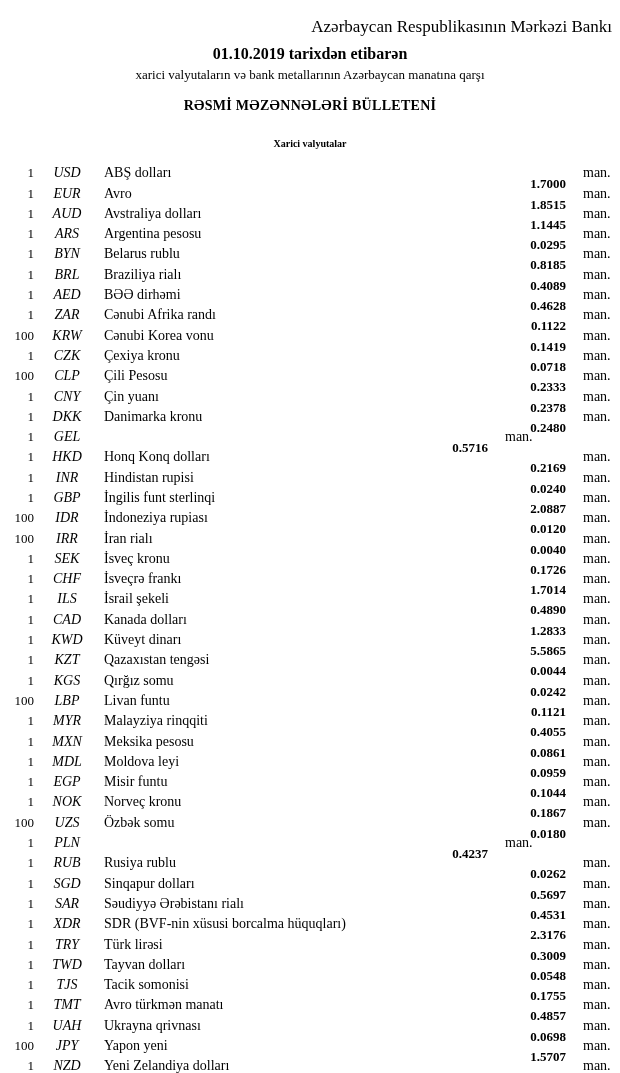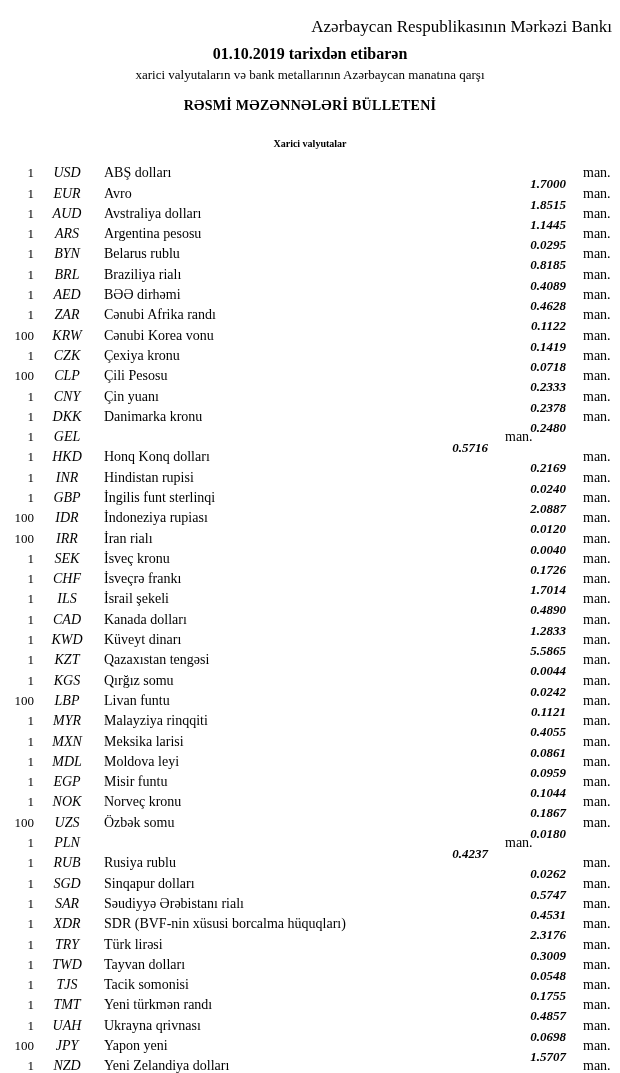--- a/index.html
+++ b/index.html
@@ -73,21 +73,20 @@
   }
   .name {
     text-align: left;
     padding-left: 10px;
     white-space: nowrap;
     overflow: hidden;
   }
   .rate {
     text-align: right;
     font-weight: bold;
-    font-style: italic;
     font-size: 13px;
     margin-top: 22px;
   }
   .unit {
     text-align: left;
     padding-left: 17px;
   }
 </style>
 </head>
 <body>
@@ -294,21 +293,21 @@
       <div class="row">
         <span class="qty">1</span>
         <span class="code">MYR</span>
         <span class="name">Malayziya rinqqiti</span>
         <span class="rate">0.4055</span>
         <span class="unit">man.</span>
       </div>
       <div class="row">
         <span class="qty">1</span>
         <span class="code">MXN</span>
-        <span class="name">Meksika larisi</span>
+        <span class="name">Meksika pesosu</span>
         <span class="rate">0.0861</span>
         <span class="unit">man.</span>
       </div>
       <div class="row">
         <span class="qty">1</span>
         <span class="code">MDL</span>
         <span class="name">Moldova leyi</span>
         <span class="rate">0.0959</span>
         <span class="unit">man.</span>
       </div>
@@ -343,21 +342,21 @@
         <span class="qty">1</span>
         <span class="code">RUB</span>
         <span class="name">Rusiya rublu</span>
         <span class="rate">0.0262</span>
         <span class="unit">man.</span>
       </div>
       <div class="row">
         <span class="qty">1</span>
         <span class="code">SGD</span>
         <span class="name">Sinqapur dolları</span>
-        <span class="rate">0.5747</span>
+        <span class="rate">0.5697</span>
         <span class="unit">man.</span>
       </div>
       <div class="row">
         <span class="qty">1</span>
         <span class="code">SAR</span>
         <span class="name">Səudiyyə Ərəbistanı rialı</span>
         <span class="rate">0.4531</span>
         <span class="unit">man.</span>
       </div>
       <div class="row">
@@ -384,21 +383,21 @@
       <div class="row">
         <span class="qty">1</span>
         <span class="code">TJS</span>
         <span class="name">Tacik somonisi</span>
         <span class="rate">0.1755</span>
         <span class="unit">man.</span>
       </div>
       <div class="row">
         <span class="qty">1</span>
         <span class="code">TMT</span>
-        <span class="name">Yeni türkmən randı</span>
+        <span class="name">Avro türkmən manatı</span>
         <span class="rate">0.4857</span>
         <span class="unit">man.</span>
       </div>
       <div class="row">
         <span class="qty">1</span>
         <span class="code">UAH</span>
         <span class="name">Ukrayna qrivnası</span>
         <span class="rate">0.0698</span>
         <span class="unit">man.</span>
       </div>

